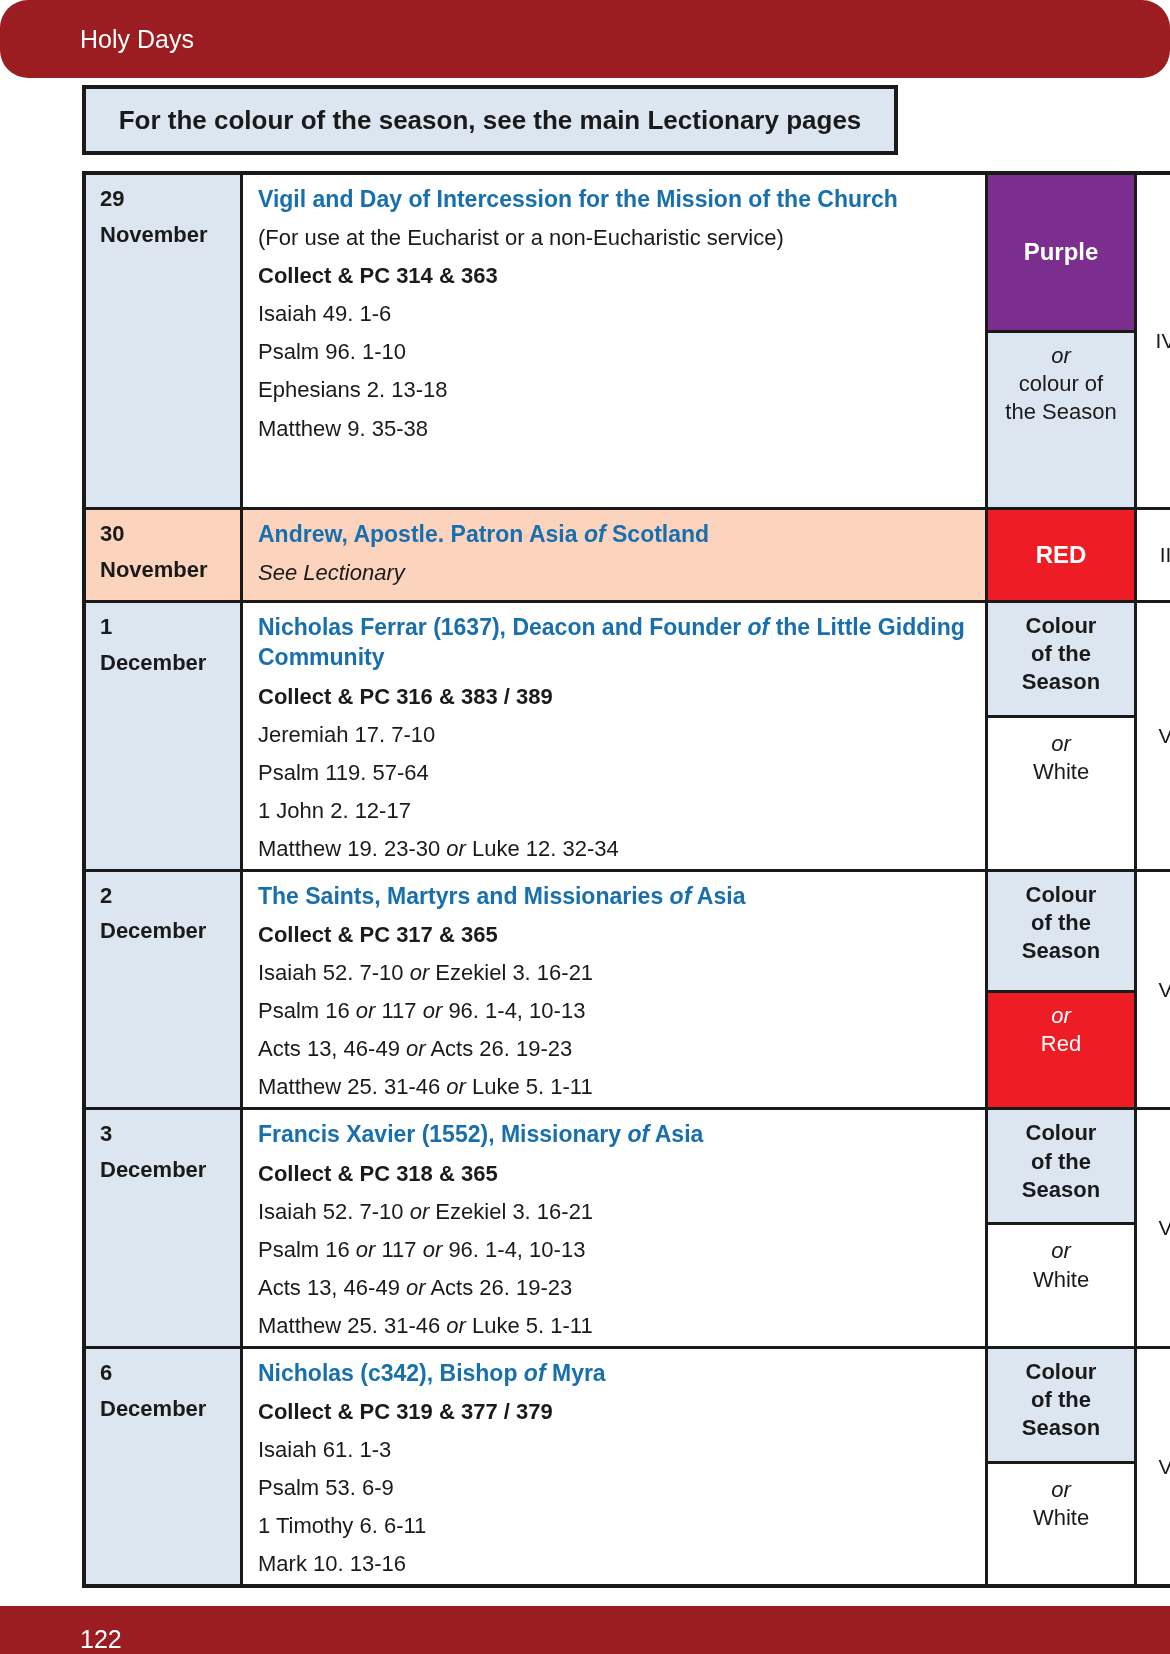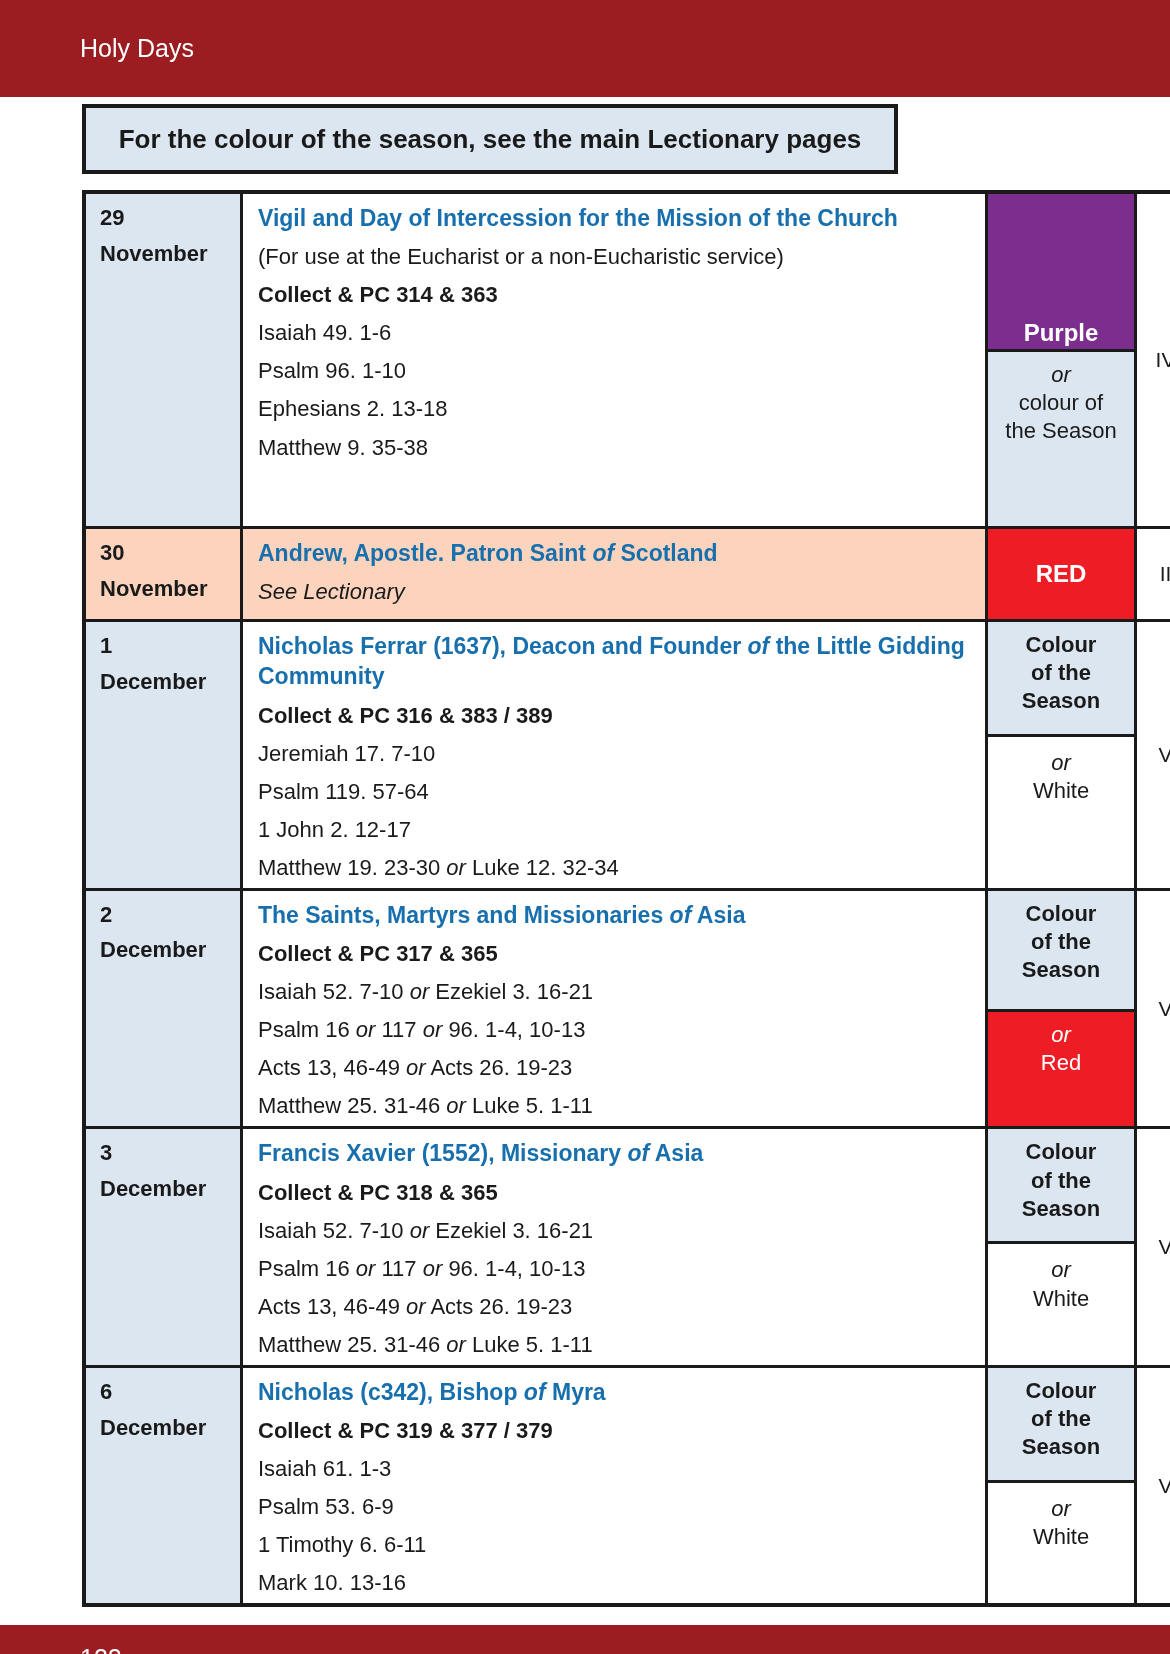--- a/index.html
+++ b/index.html
@@ -9,22 +9,22 @@
     --peach:#fcd4be;
     --purple:#7b2e8d;
     --bright-red:#ee1c25;
     --head-blue:#176fad;
     --ink:#1a1a1a;
   }
   *{box-sizing:border-box;}
   body{margin:0;width:1170px;min-height:1654px;background:#fff;
        font-family:"Liberation Sans",sans-serif;color:var(--ink);
        display:flex;flex-direction:column;}
-  .topbar{flex:0 0 auto;height:97px;background:var(--bar-red);color:#fff;
-          display:flex;align-items:center;padding-left:80px;font-size:25px;}
+  .topbar{flex:0 0 auto;height:78px;background:var(--bar-red);color:#fff;
+          display:flex;align-items:center;padding-left:80px;font-size:25px;border-radius:28px;}
   .banner{margin:7px 0 16px 82px;width:816px;height:70px;border:4px solid var(--border);
           background:var(--lightblue);display:flex;align-items:center;justify-content:center;
           font-weight:bold;font-size:26px;}
   .table{margin:0 0 18px 82px;width:1116px;border:4px solid var(--border);}
   .row{display:flex;border-bottom:3px solid var(--border);background:#fff;}
   .row:last-child{border-bottom:none;}
   .row.peach, .row.peach .cell.date, .row.peach .cell.main{background:var(--peach);}
   .row:nth-child(1){min-height:335px;}
   .row:nth-child(2){min-height:93px;}
   .row:nth-child(3){min-height:257px;}
@@ -45,21 +45,21 @@
   .cblock{display:flex;flex-direction:column;align-items:center;text-align:center;
           padding-top:9px;font-size:22px;line-height:1.28;}
   .cblock + .cblock{border-top:3px solid var(--border);flex:1 1 auto;}
   .cblock:only-child{flex:1 1 auto;}
   .cblock.center{justify-content:center;padding-top:0;}
   .cblock.bg-purple{background:var(--purple);color:#fff;font-weight:bold;font-size:24px;}
   .cblock.bg-red{background:var(--bright-red);color:#fff;}
   .cblock.bg-red .b{font-size:24px;}
   .cblock.bg-lightblue{background:var(--lightblue);}
   .cblock.bg-white{background:#fff;padding-top:12px;}
-  .row:nth-child(1) .cblock:first-child{flex:0 0 155px;justify-content:flex-end;}
+  .row:nth-child(1) .cblock:first-child{flex:0 0 155px;}
   .row:nth-child(3) .cblock:first-child{flex:0 0 112px;}
   .row:nth-child(4) .cblock:first-child{flex:0 0 118px;}
   .row:nth-child(5) .cblock:first-child{flex:0 0 112px;}
   .row:nth-child(6) .cblock:first-child{flex:0 0 112px;}
   .cell.numeral{flex:0 0 57px;display:flex;align-items:center;justify-content:center;
                 font-size:21px;background:#fff;}
   .it{font-style:italic;}
   .b{font-weight:bold;}
   .bottombar{margin-top:auto;flex:0 0 auto;height:66px;background:var(--bar-red);color:#fff;
              display:flex;align-items:center;padding-left:80px;font-size:25px;}
@@ -103,21 +103,21 @@
       <div class="cell numeral">
         <span>IV</span>
       </div>
     </div>
     <div class="row peach">
       <div class="cell date">
         <div class="day">30</div>
         <div class="month">November</div>
       </div>
       <div class="cell main">
-        <p class="feast-title"><span class="">Andrew, Apostle. Patron Saint </span><span class="it ">of</span><span class=""> Scotland</span></p>
+        <p class="feast-title"><span class="">Andrew, Apostle. Patron Asia </span><span class="it ">of</span><span class=""> Scotland</span></p>
         <p class="note"><span class="it ">See Lectionary</span></p>
       </div>
       <div class="cell colour">
         <div class="cblock bg-red center">
           <div class="cline"><span class="b">RED</span></div>
         </div>
       </div>
       <div class="cell numeral">
         <span>II</span>
       </div>

